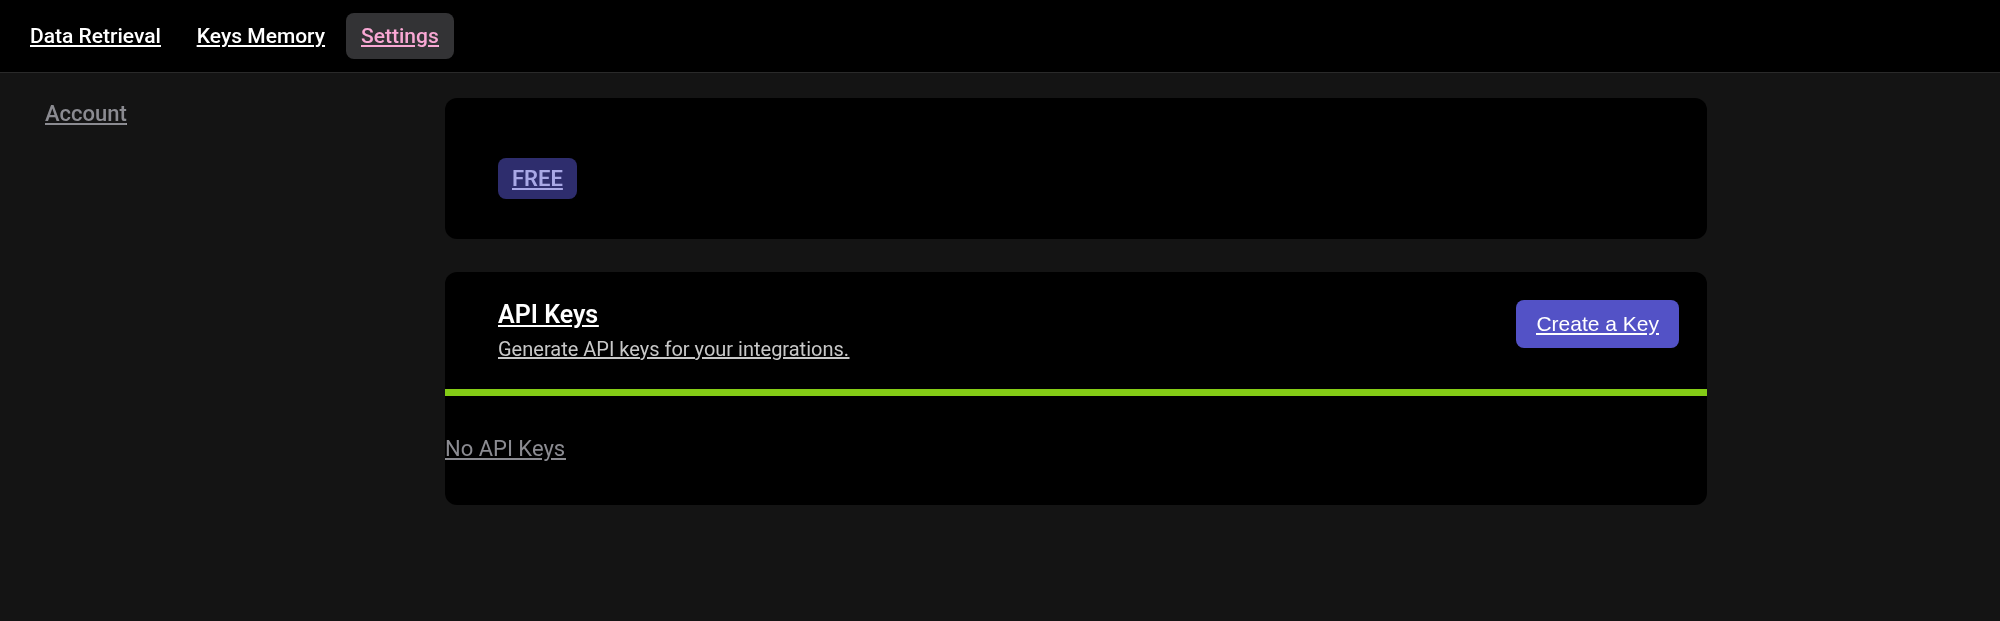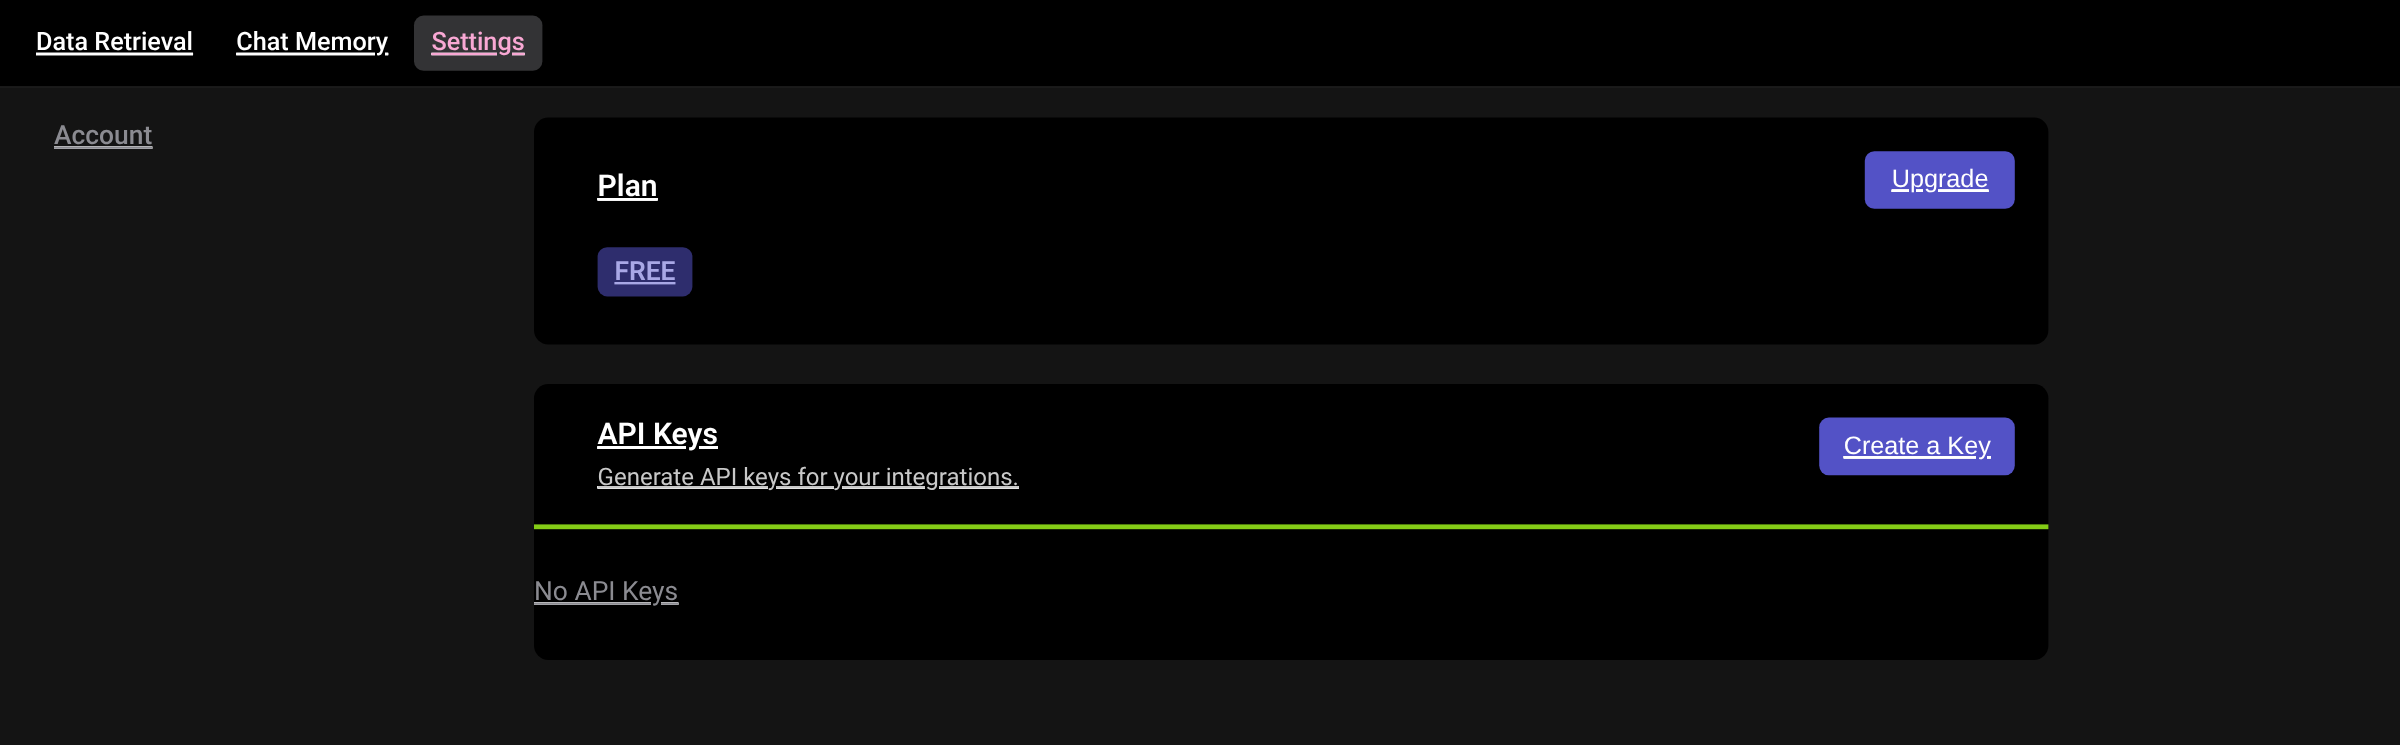--- a/index.html
+++ b/index.html
@@ -121,21 +121,21 @@
     .api-keys-card {
       display: flex;
       flex-direction: column;
     }
 
     .api-keys-header {
       display: flex;
       justify-content: space-between;
       align-items: flex-start;
       padding: 28px 28px 28px 53px;
-      border-bottom: 4px solid #84cc16;
+      border-bottom: 7px solid #84cc16;
     }
 
     .api-keys-title-group {
       display: flex;
       flex-direction: column;
       gap: 8px;
     }
 
     .api-keys-title {
       font-size: 25px;
@@ -165,35 +165,31 @@
       padding: 40px 0 44px 0;
       font-size: 22px;
       color: #8b8b91;
     }
   </style>
 </head>
 <body>
 
 <nav class="top-nav">
   <div class="nav-item">Data Retrieval</div>
-  <div class="nav-item">Chat Memory</div>
+  <div class="nav-item">Keys Memory</div>
   <div class="nav-item active">Settings</div>
 </nav>
 
 <div class="content-wrapper">
   <aside class="sidebar">
     <div class="sidebar-item active">Account</div>
   </aside>
 
   <main class="main-content">
     <section class="card plan-card">
-      <div class="plan-header">
-        <h2 class="plan-title">Plan</h2>
-        <button class="upgrade-button">Upgrade</button>
-      </div>
       <span class="plan-badge">FREE</span>
     </section>
 
     <section class="card api-keys-card">
       <div class="api-keys-header">
         <div class="api-keys-title-group">
           <h2 class="api-keys-title">API Keys</h2>
           <p class="api-keys-subtitle">Generate API keys for your integrations.</p>
         </div>
         <button class="create-key-button">Create a Key</button>

